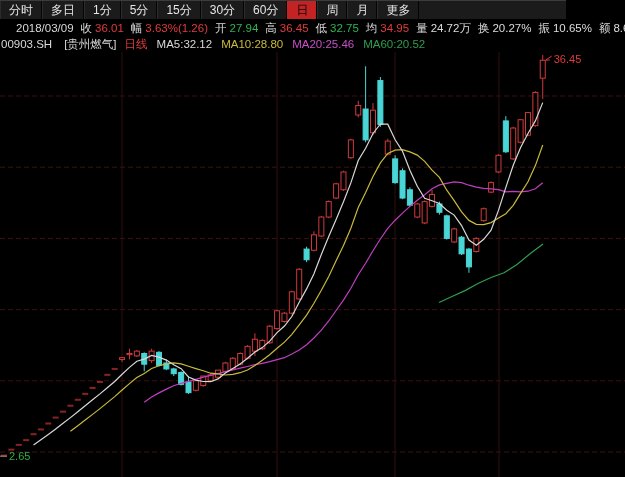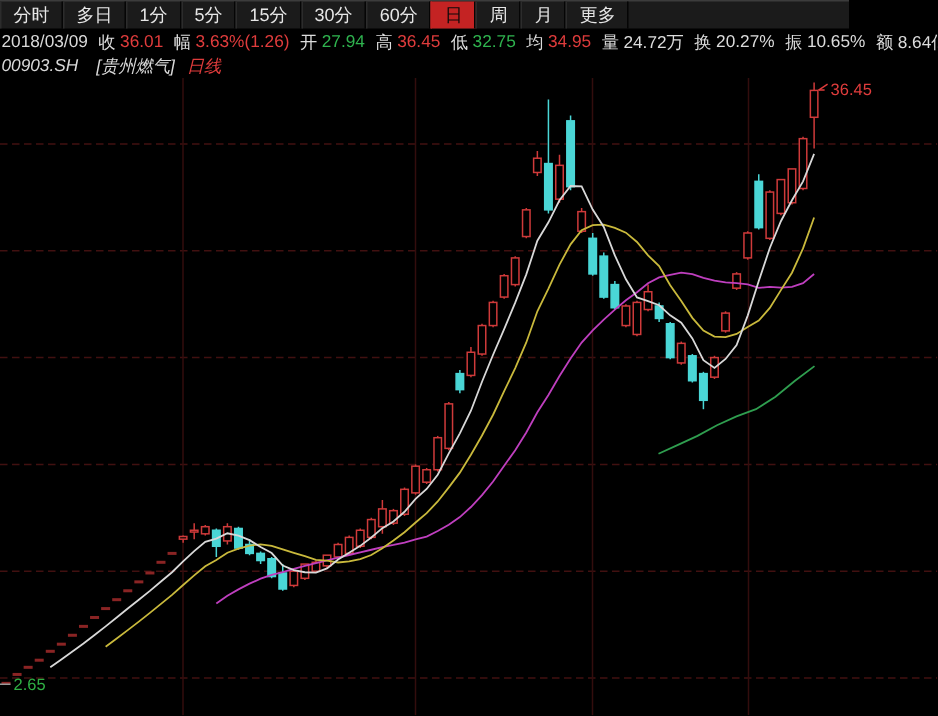--- a/index.html
+++ b/index.html
@@ -7,22 +7,22 @@
        font-family:"Liberation Sans","DejaVu Sans",sans-serif;}
   .tabbar{position:absolute;top:0;left:0;width:566px;height:20px;background:#1b1b1b;
           border-top:1px solid #3c3c3c;border-bottom:1px solid #000;box-sizing:border-box;
           display:flex;align-items:stretch;}
   .tab{display:flex;align-items:center;padding:0 8px;font-size:12px;color:#e6e6e6;
        border-right:1px solid #050505;border-left:1px solid #2c2c2c;cursor:default;}
   .tab.active{background:#c42323;color:#0a0a0a;border-left-color:#c42323;}
   .infobar,.symbar{position:absolute;left:0;width:625px;height:16px;background:#000;
        display:flex;align-items:center;font-size:11.5px;white-space:nowrap;overflow:hidden;}
   .infobar{top:20px;}
-  .symbar{top:36px;font-style:italic;}
-  .date{color:#d9d9d9;margin-left:1px;}
+  .symbar{top:36px;}
+  .date{color:#d9d9d9;margin-left:16px;}
   .flabel{color:#dcdcdc;margin-left:7px;}
   .fvalue{margin-left:3px;}
   .code{color:#d9d9d9;margin-left:1px;}
   .name{color:#d9d9d9;margin-left:12px;}
   .period{color:#e03c3c;margin-left:8px;}
   .malabel{margin-left:9px;}
   #chart{position:absolute;top:52px;left:0;background:#000;}
 </style>
 </head>
 <body>
@@ -64,20 +64,26 @@
       <span class="fvalue" style="color: rgb(220, 220, 220);">10.65%</span>
       <span class="flabel">额</span>
       <span class="fvalue" style="color: rgb(220, 220, 220);">8.64亿</span>
     </span>
 </div>
 
 <div class="symbar">
   <span class="code">00903.SH</span>
   <span class="name">[贵州燃气]</span>
   <span class="period">日线</span>
+  <span style="display:flex;align-items:center;">
+      <span class="malabel" style="color: rgb(216, 216, 216);">MA5:32.12</span>
+      <span class="malabel" style="color: rgb(201, 185, 60);">MA10:28.80</span>
+      <span class="malabel" style="color: rgb(201, 79, 201);">MA20:25.46</span>
+      <span class="malabel" style="color: rgb(47, 158, 79);">MA60:20.52</span>
+    </span>
 </div>
 
 <svg id="chart" width="625" height="425">
     <line x1="0" x2="625" y1="400" y2="400" stroke="#411010" stroke-width="1" stroke-dasharray="5,3"></line>
     <line x1="0" x2="625" y1="328.798" y2="328.798" stroke="#411010" stroke-width="1" stroke-dasharray="5,3"></line>
     <line x1="0" x2="625" y1="257.596" y2="257.596" stroke="#411010" stroke-width="1" stroke-dasharray="5,3"></line>
     <line x1="0" x2="625" y1="186.39399999999998" y2="186.39399999999998" stroke="#411010" stroke-width="1" stroke-dasharray="5,3"></line>
     <line x1="0" x2="625" y1="115.19200000000001" y2="115.19200000000001" stroke="#411010" stroke-width="1" stroke-dasharray="5,3"></line>
     <line x1="0" x2="625" y1="43.98999999999995" y2="43.98999999999995" stroke="#411010" stroke-width="1" stroke-dasharray="5,3"></line>
     <line x1="122" x2="122" y1="0" y2="425" stroke="#330d0d" stroke-width="1"></line>

